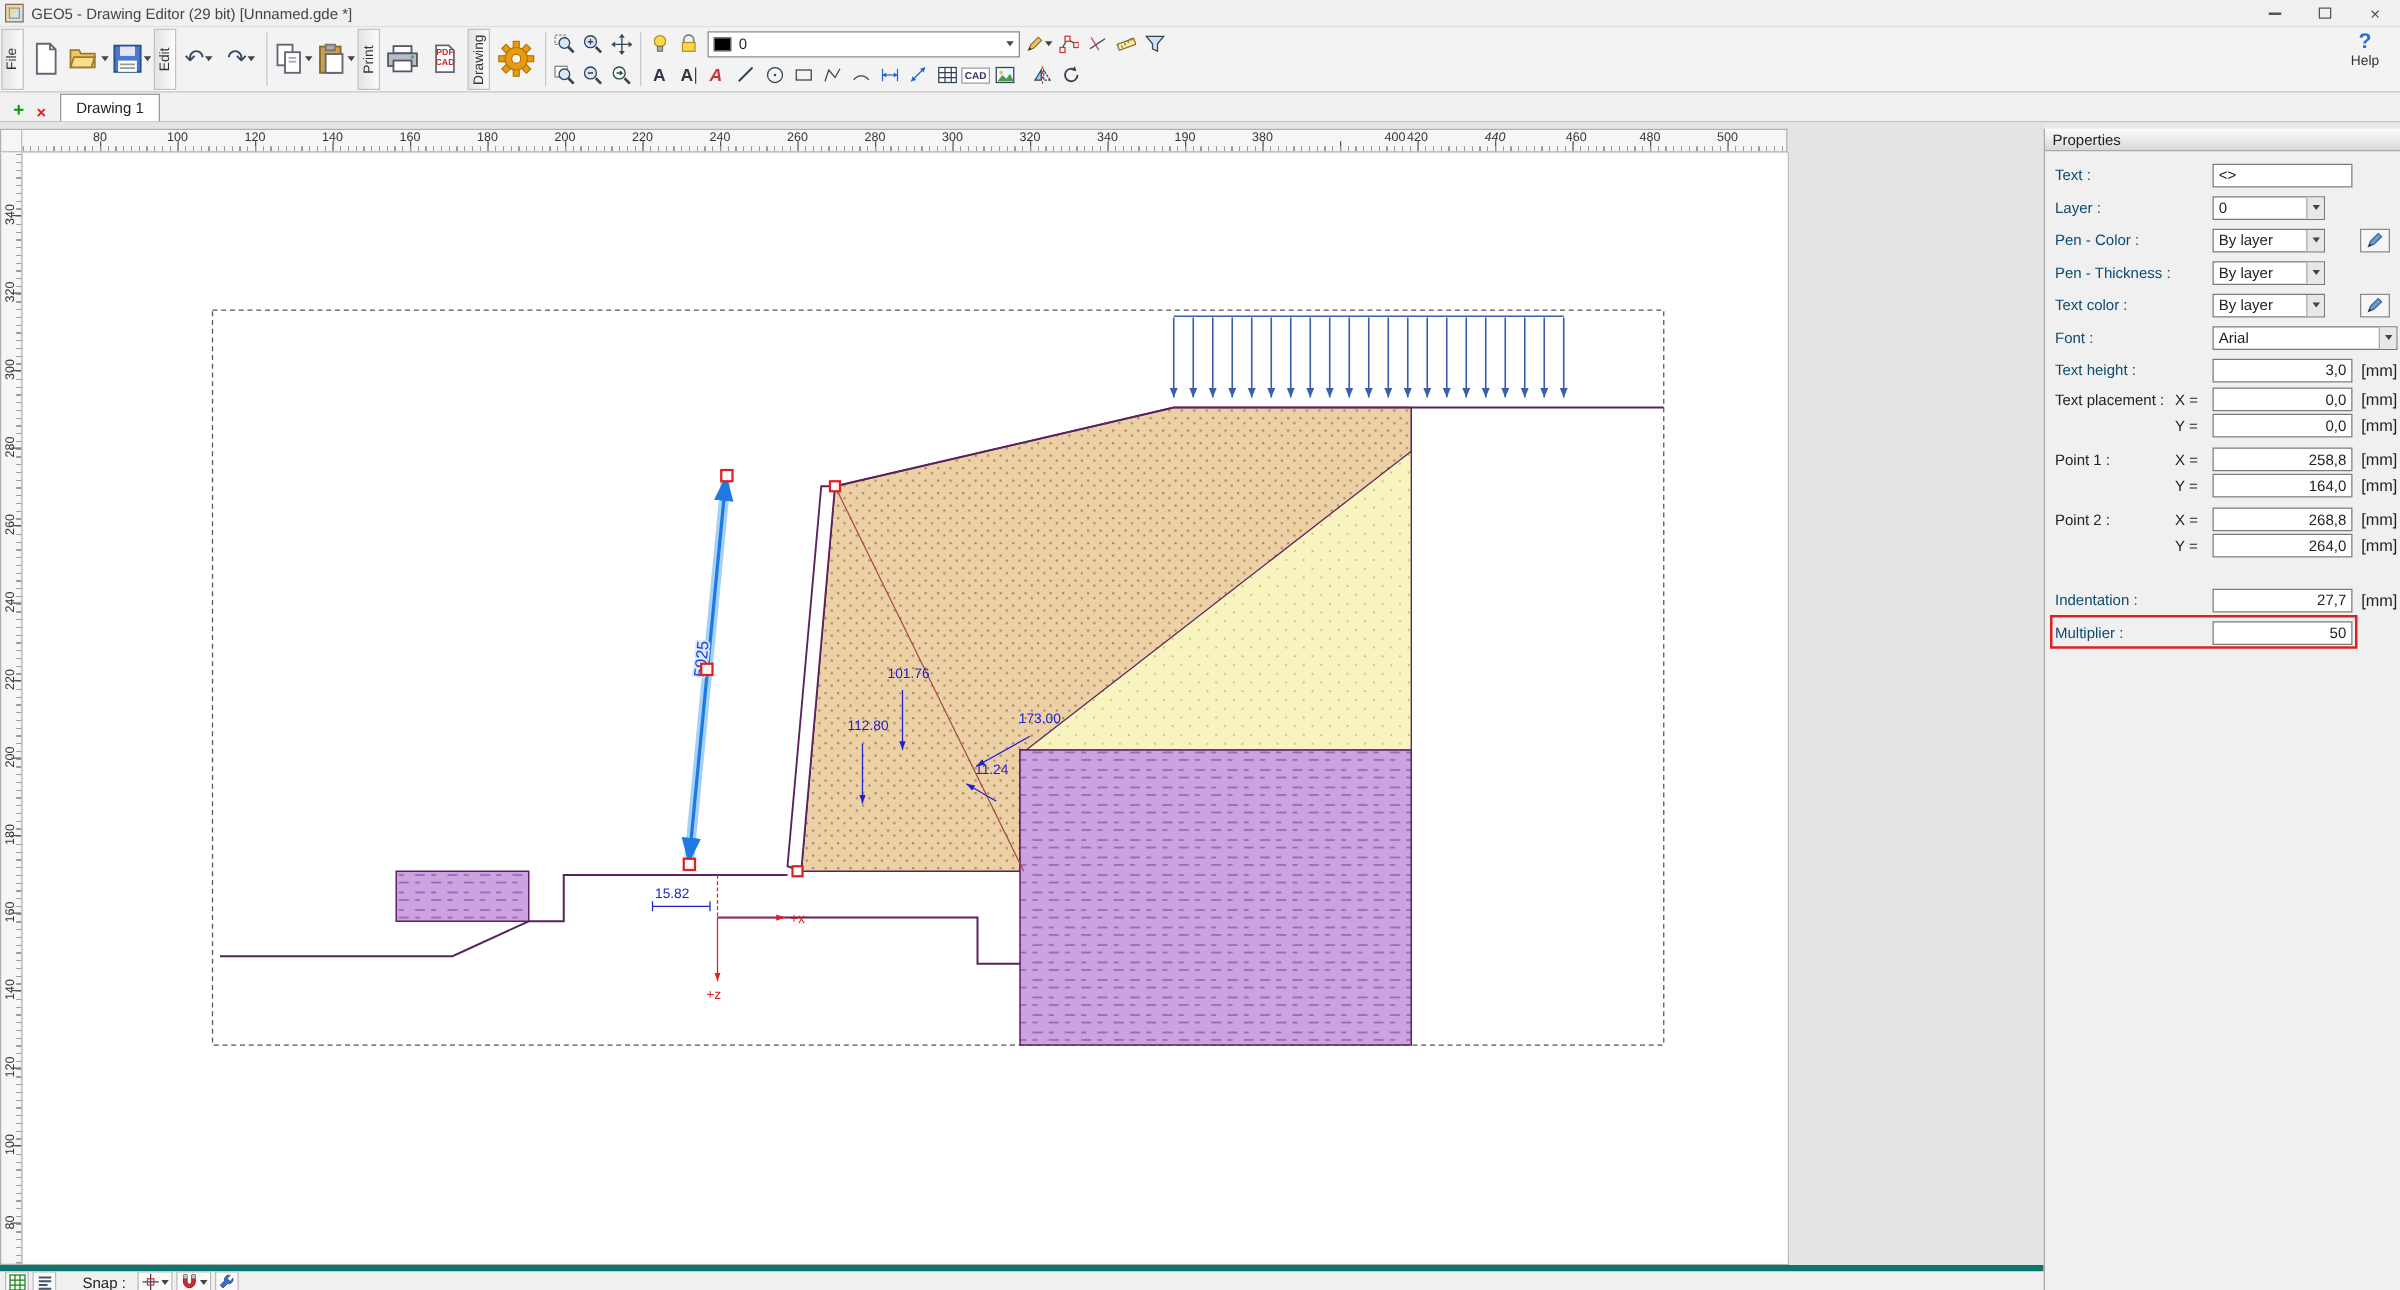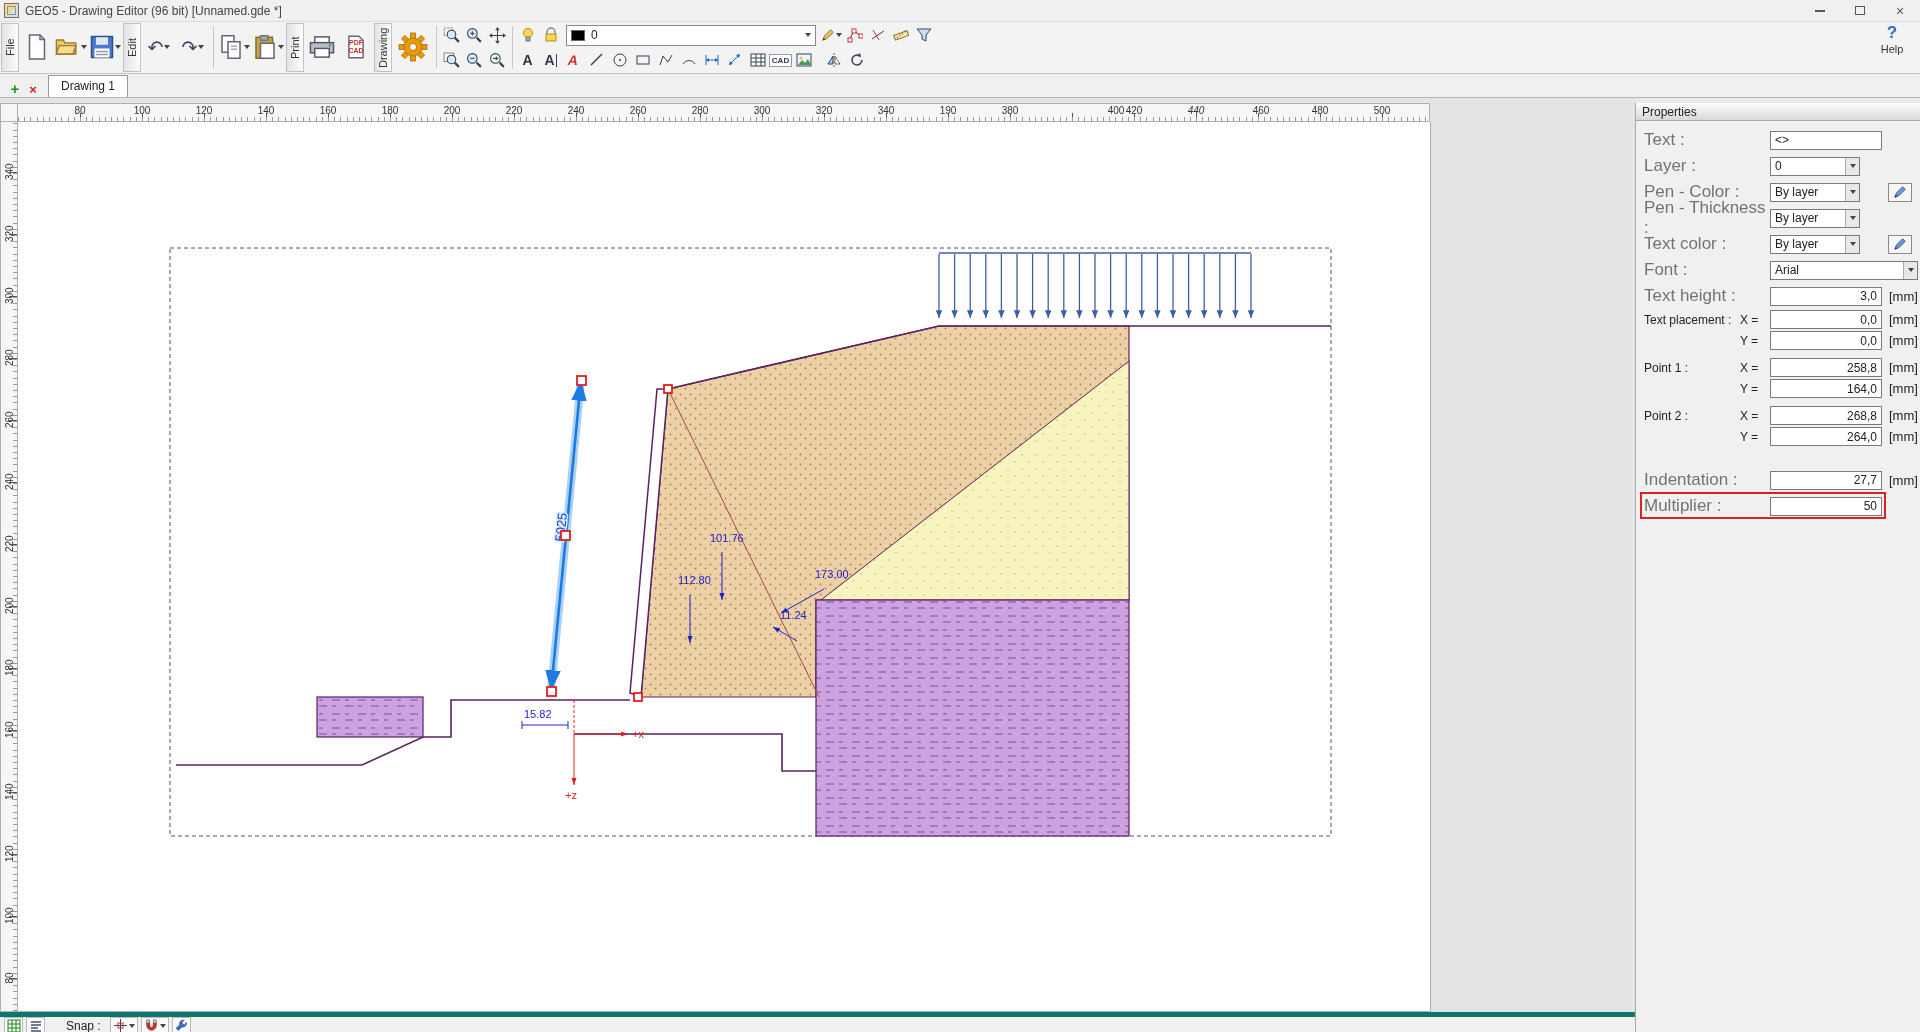--- a/index.html
+++ b/index.html
@@ -75,41 +75,41 @@
   .statusbar{height:22px;background:#f0f0f0;border-top:5px solid #0f766e;display:flex;align-items:center;padding-left:4px;gap:3px}
   .sb-btn{width:19px;height:18px;display:flex;align-items:center;justify-content:center;border:1px solid #bbb;background:#fafafa}
   .sb-label{margin:0 6px 0 18px;font-size:12px;color:#222}
   .sb-combo{display:flex;align-items:center;height:18px;border:1px solid #bbb;background:#fafafa;padding:0 2px}
 
   
   .properties-panel{width:285px;background:#f0f0f0;border-left:1px solid #a8a8a8;margin-top:5px}
   .pbody{padding:6px 8px 0}
   .prow{display:flex;align-items:center;height:26px;position:relative}
   .prow.tight{height:21px}
-  .plabel{flex:0 0 126px;font-size:17px;color:#737373}
+  .plabel{flex:0 0 126px;font-size:12px;color:#0c4a6e}
   .plabel-xy{flex:0 0 96px;font-size:12px;color:#222}
   .psub{flex:0 0 30px;text-align:left;font-size:12px;color:#222}
   .pinput{flex:0 0 112px;height:19px;background:#fff;border:1px solid #7a7a7a;font-size:12px;
           display:flex;align-items:center;justify-content:flex-end;padding:0 4px}
   .pselect{flex:0 0 90px;height:19px;background:#fff;border:1px solid #7a7a7a;font-size:12px;
            display:flex;align-items:center;padding-left:4px;position:relative}
   .pselect.wide{flex:0 0 148px}
   .sel-caret{margin-left:auto;width:14px;height:17px;background:#e8e8e8;border-left:1px solid #aaa;
              display:flex;align-items:center;justify-content:center}
   .punit{margin-left:7px;font-size:13px;color:#222}
   .picker-btn{margin-left:auto;width:24px;height:19px;border:1px solid #8a8a8a;background:#f6f6f6;
               display:flex;align-items:center;justify-content:center}
   .red-box{position:absolute;left:-4px;top:-1px;width:246px;height:27px;border:2px solid #dd2020;pointer-events:none}
 </style>
 </head>
 <body>
 
 <div class="titlebar">
   <div class="app-icon"></div>
-  <span class="title-text">GEO5 - Drawing Editor (96 bit) [Unnamed.gde *]</span>
+  <span class="title-text">GEO5 - Drawing Editor (29 bit) [Unnamed.gde *]</span>
   <div class="win-controls">
     <div class="win-btn">
         <span class="min-glyph"></span>
       </div>
     <div class="win-btn">
         <span class="max-glyph"></span>
       </div>
     <div class="win-btn">×</div>
   </div>
 </div>

